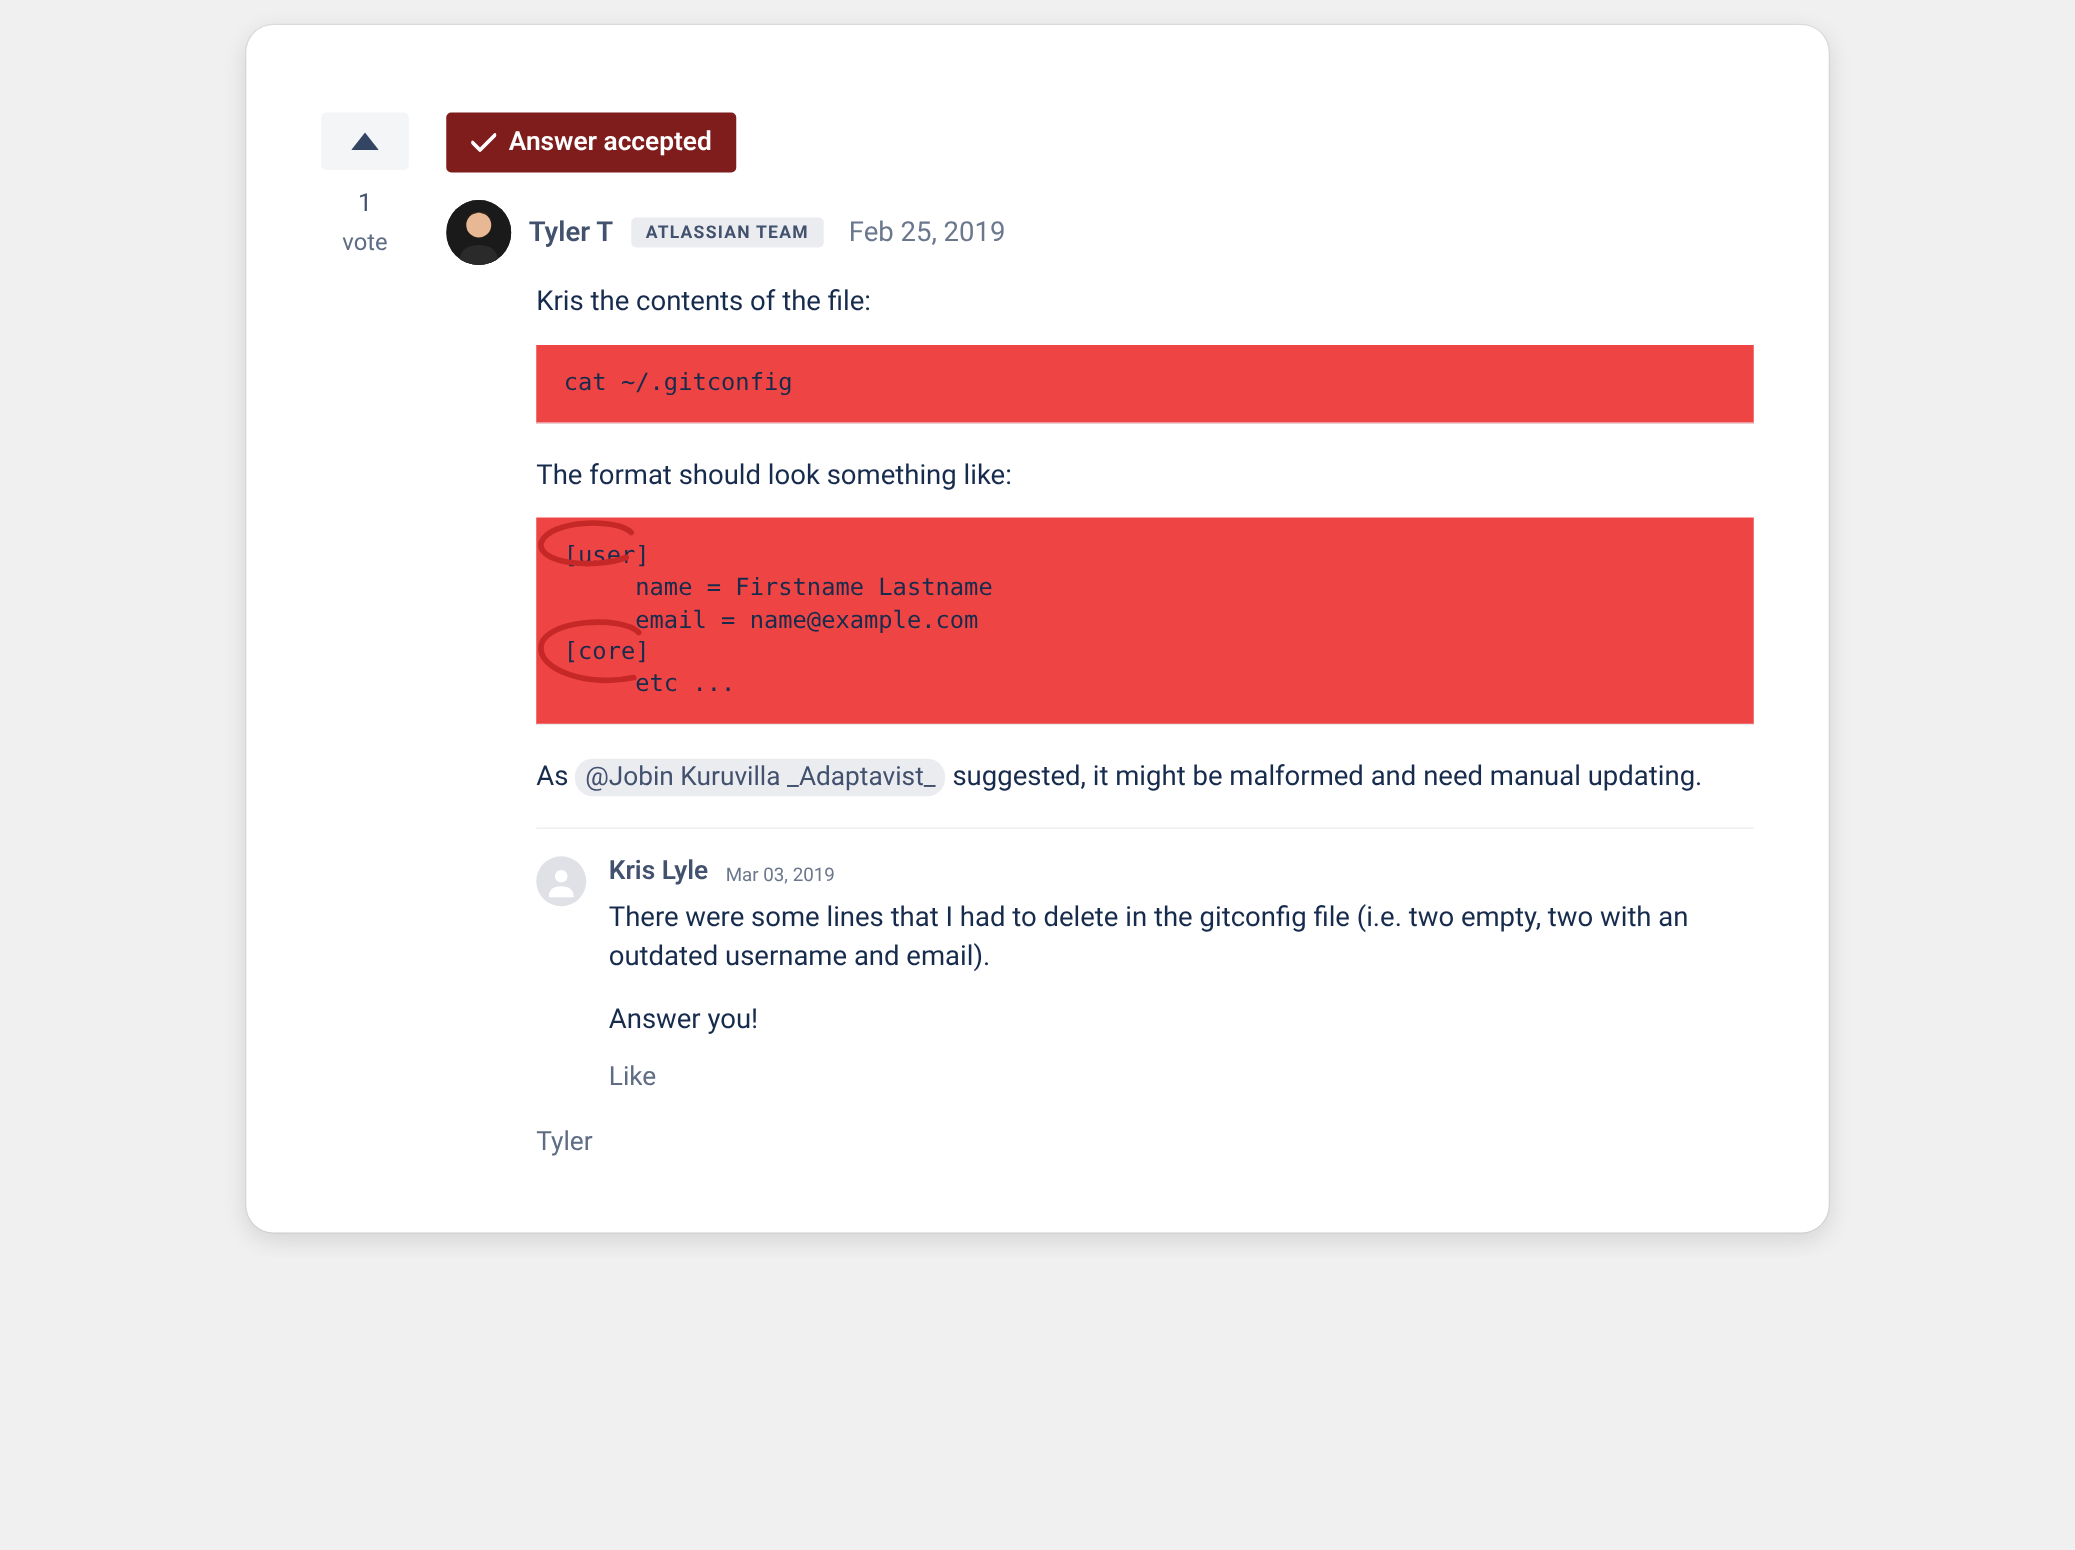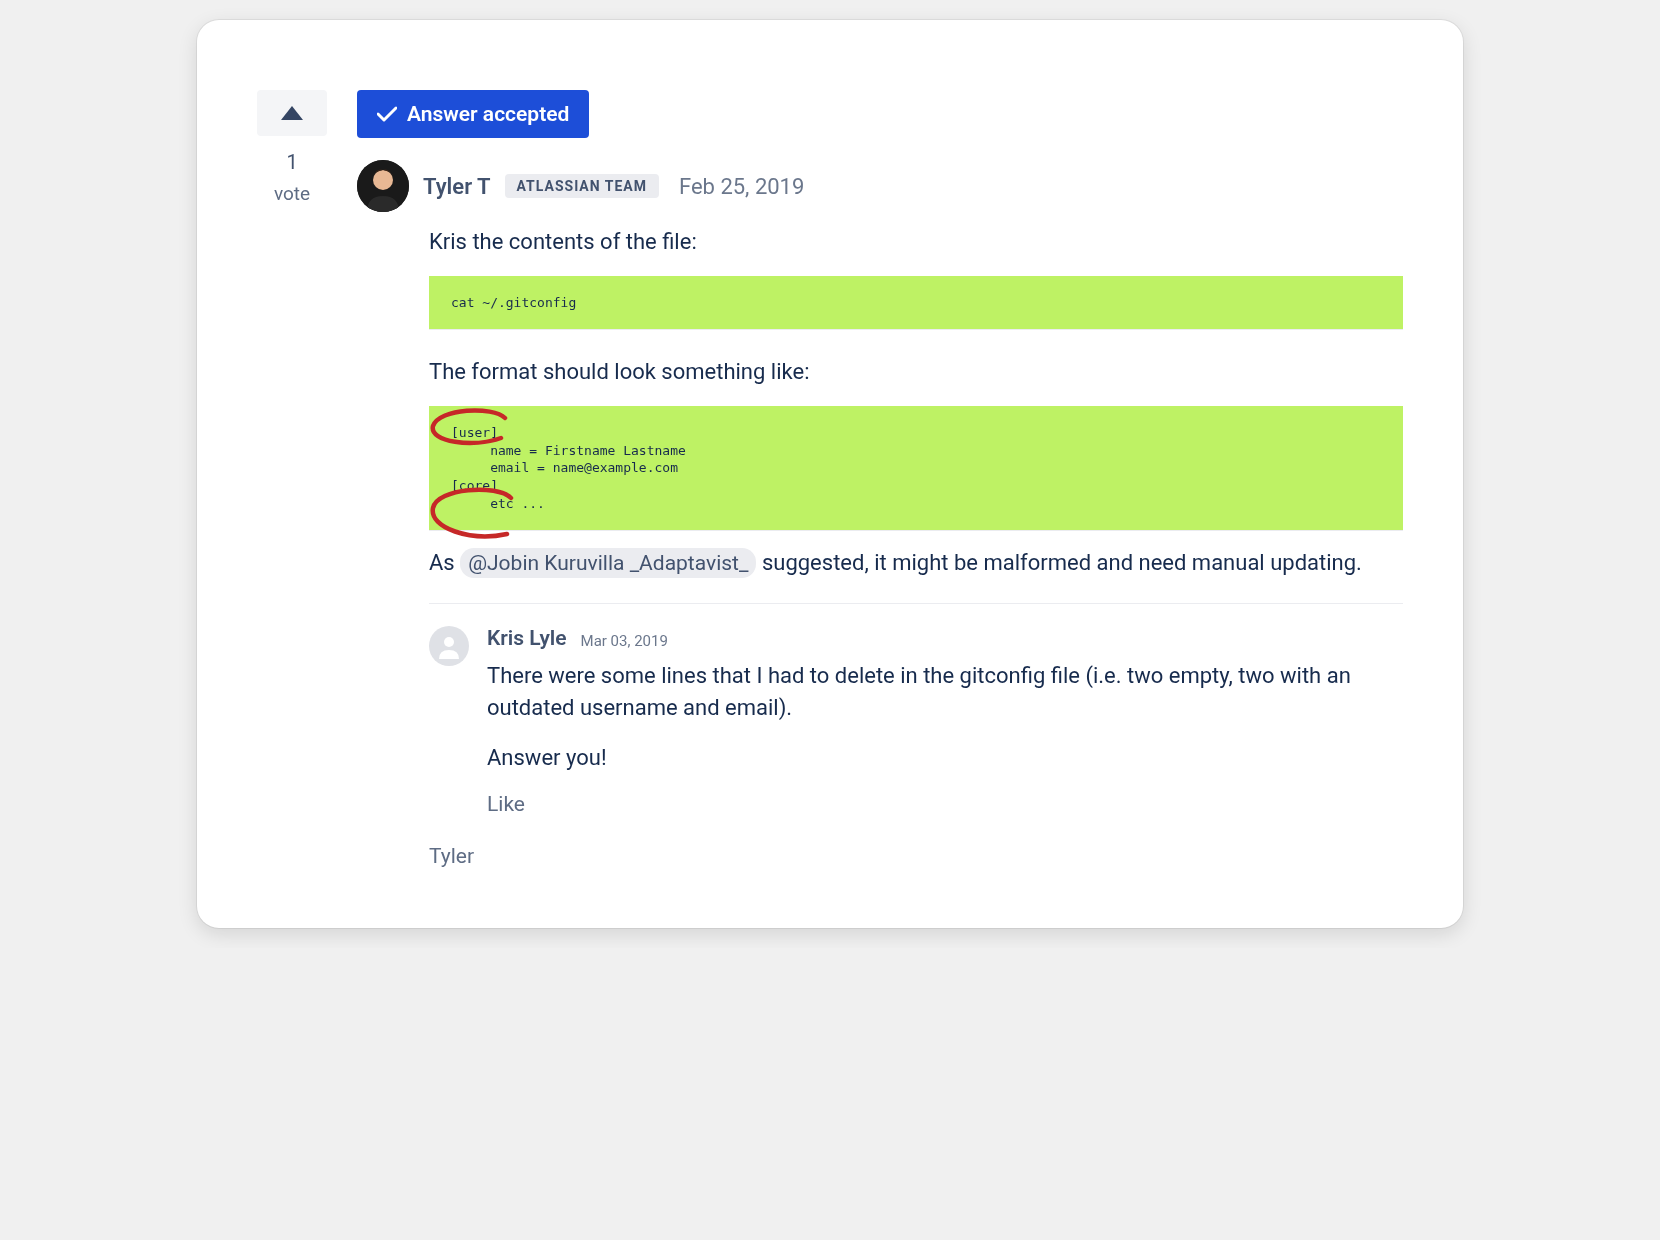--- a/index.html
+++ b/index.html
@@ -52,21 +52,21 @@
     .vote-label {
       font-size: 19px;
       color: #5e6c84;
       font-weight: 400;
     }
     .main-col { flex: 1; }
     .badge-accepted {
       display: inline-flex;
       align-items: center;
       gap: 10px;
-      background: #1d4ed8;
+      background: #7f1d1d;
       color: #fff;
       font-size: 21px;
       font-weight: 600;
       padding: 12px 20px;
       border-radius: 4px;
       margin-bottom: 22px;
     }
     .badge-accepted svg { width: 20px; height: 16px; }
     .answer-header {
       display: flex;
@@ -109,34 +109,34 @@
     .answer-body {
       margin-left: 72px;
     }
     .answer-body p {
       font-size: 22px;
       color: #172b4d;
       line-height: 1.45;
       margin-bottom: 18px;
     }
     .code-block {
-      background: #bef264;
+      background: #ef4444;
       padding: 18px 22px;
       font-family: "SFMono-Regular", Menlo, Monaco, Consolas, monospace;
-      font-size: 13px;
+      font-size: 19px;
       color: #172b4d;
       border-bottom: 1px solid #ebecf0;
       margin-bottom: 26px;
       white-space: pre;
       position: relative;
       line-height: 1.35;
     }
     .code-block-wrapper {
       position: relative;
-      margin-bottom: 16px;
+      margin-bottom: 26px;
     }
     .code-block-wrapper .code-block {
       margin-bottom: 0;
     }
     .mention {
       background: #ebecf0;
       color: #42526e;
       padding: 3px 8px;
       border-radius: 14px;
       font-size: 21px;

